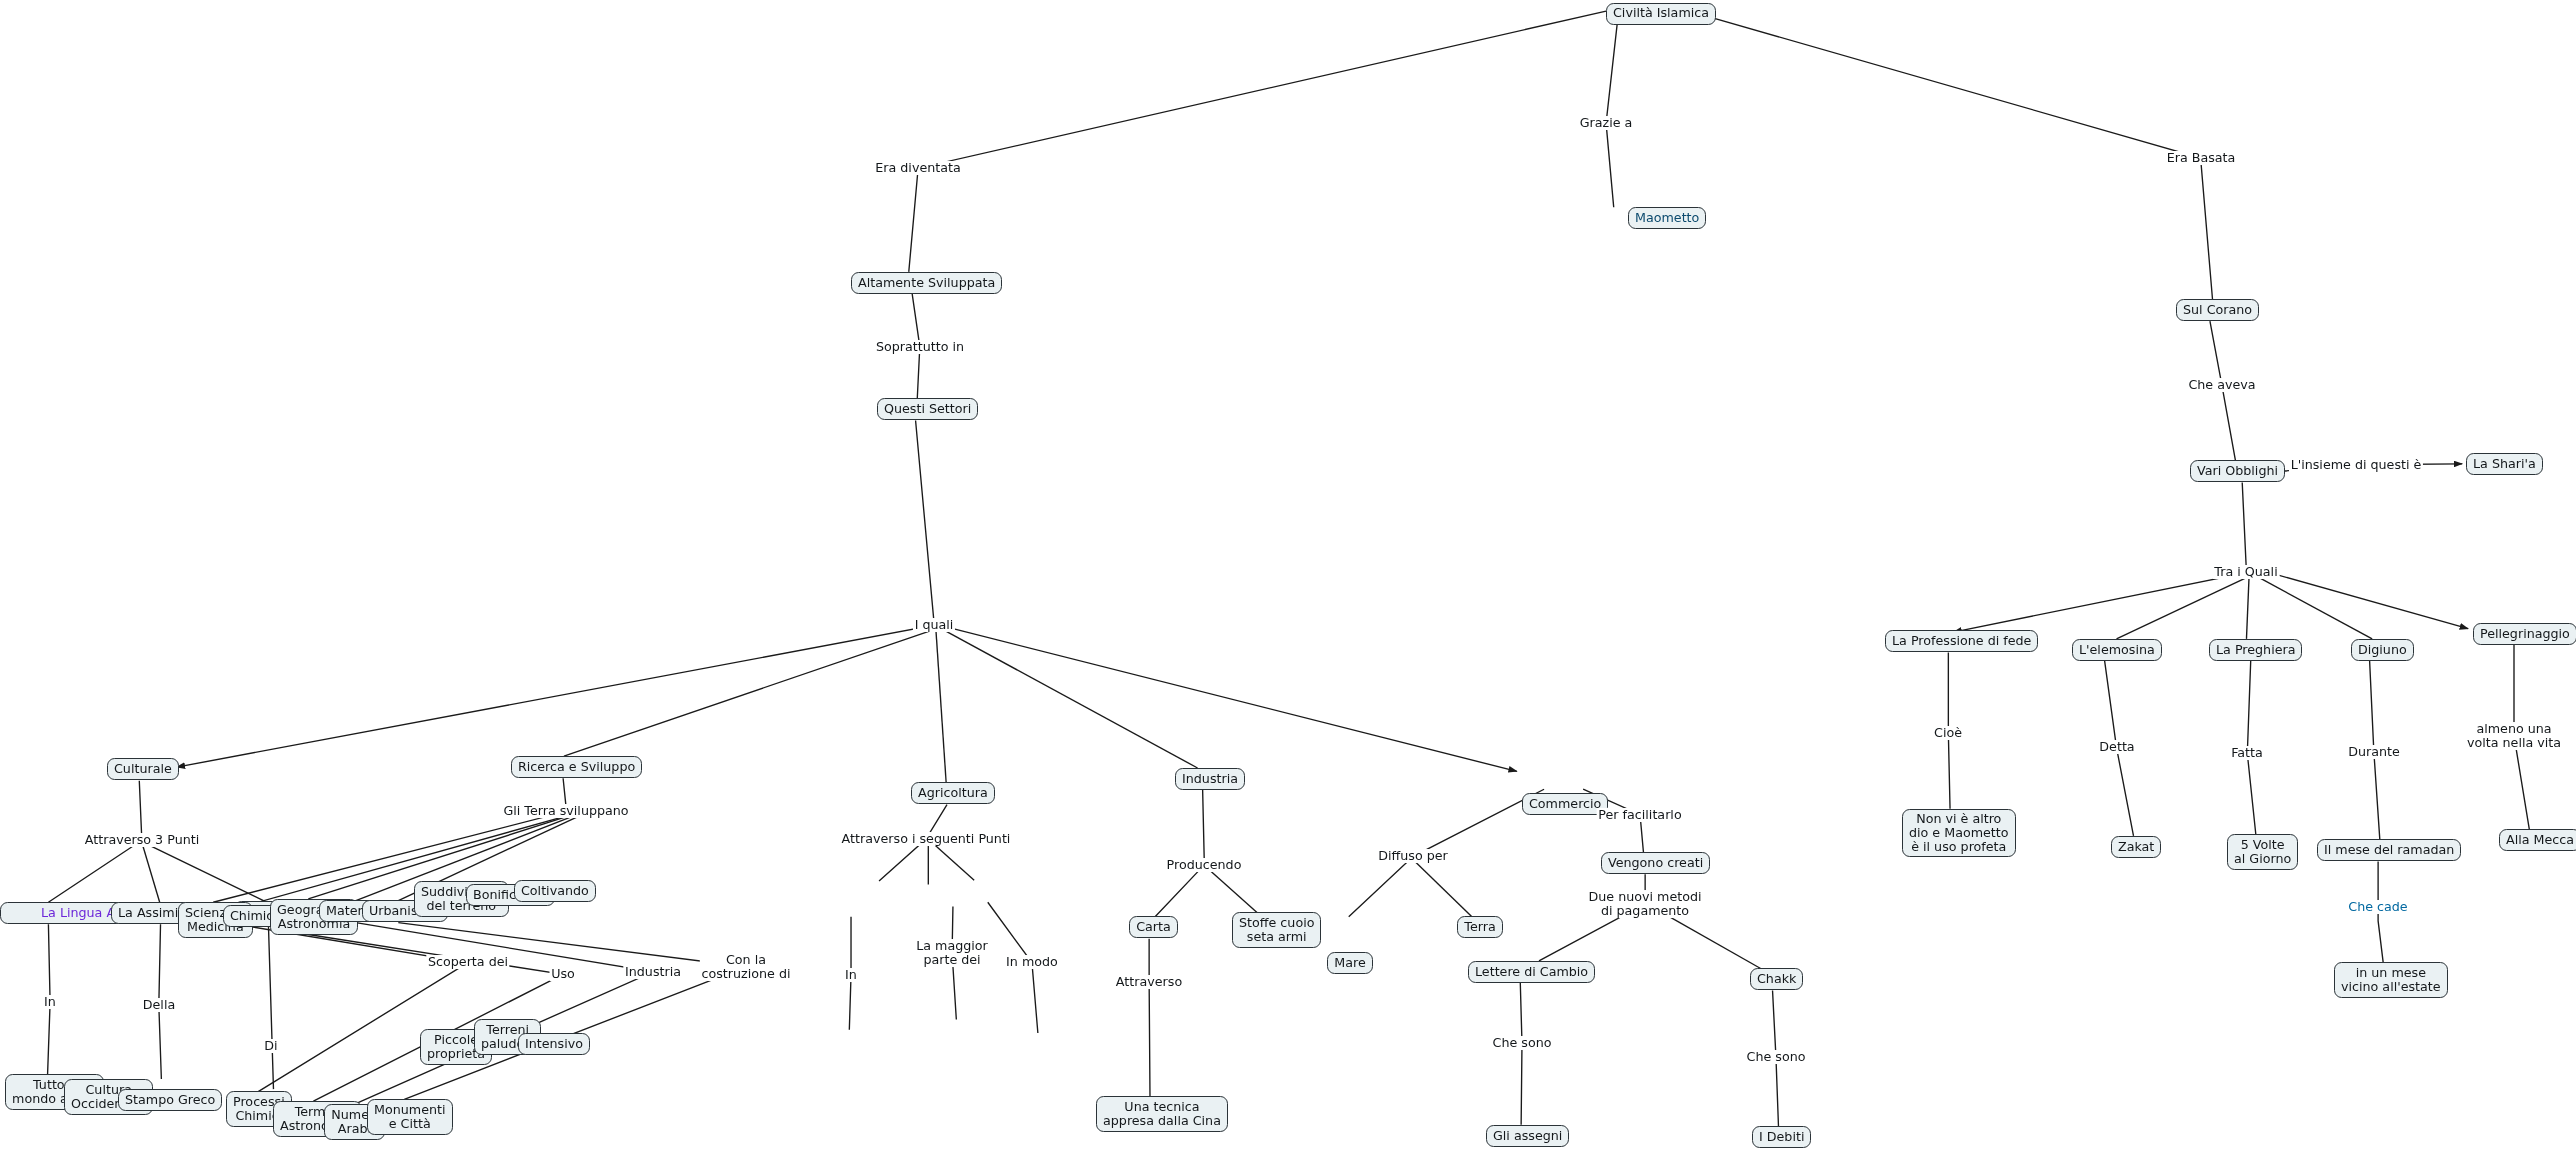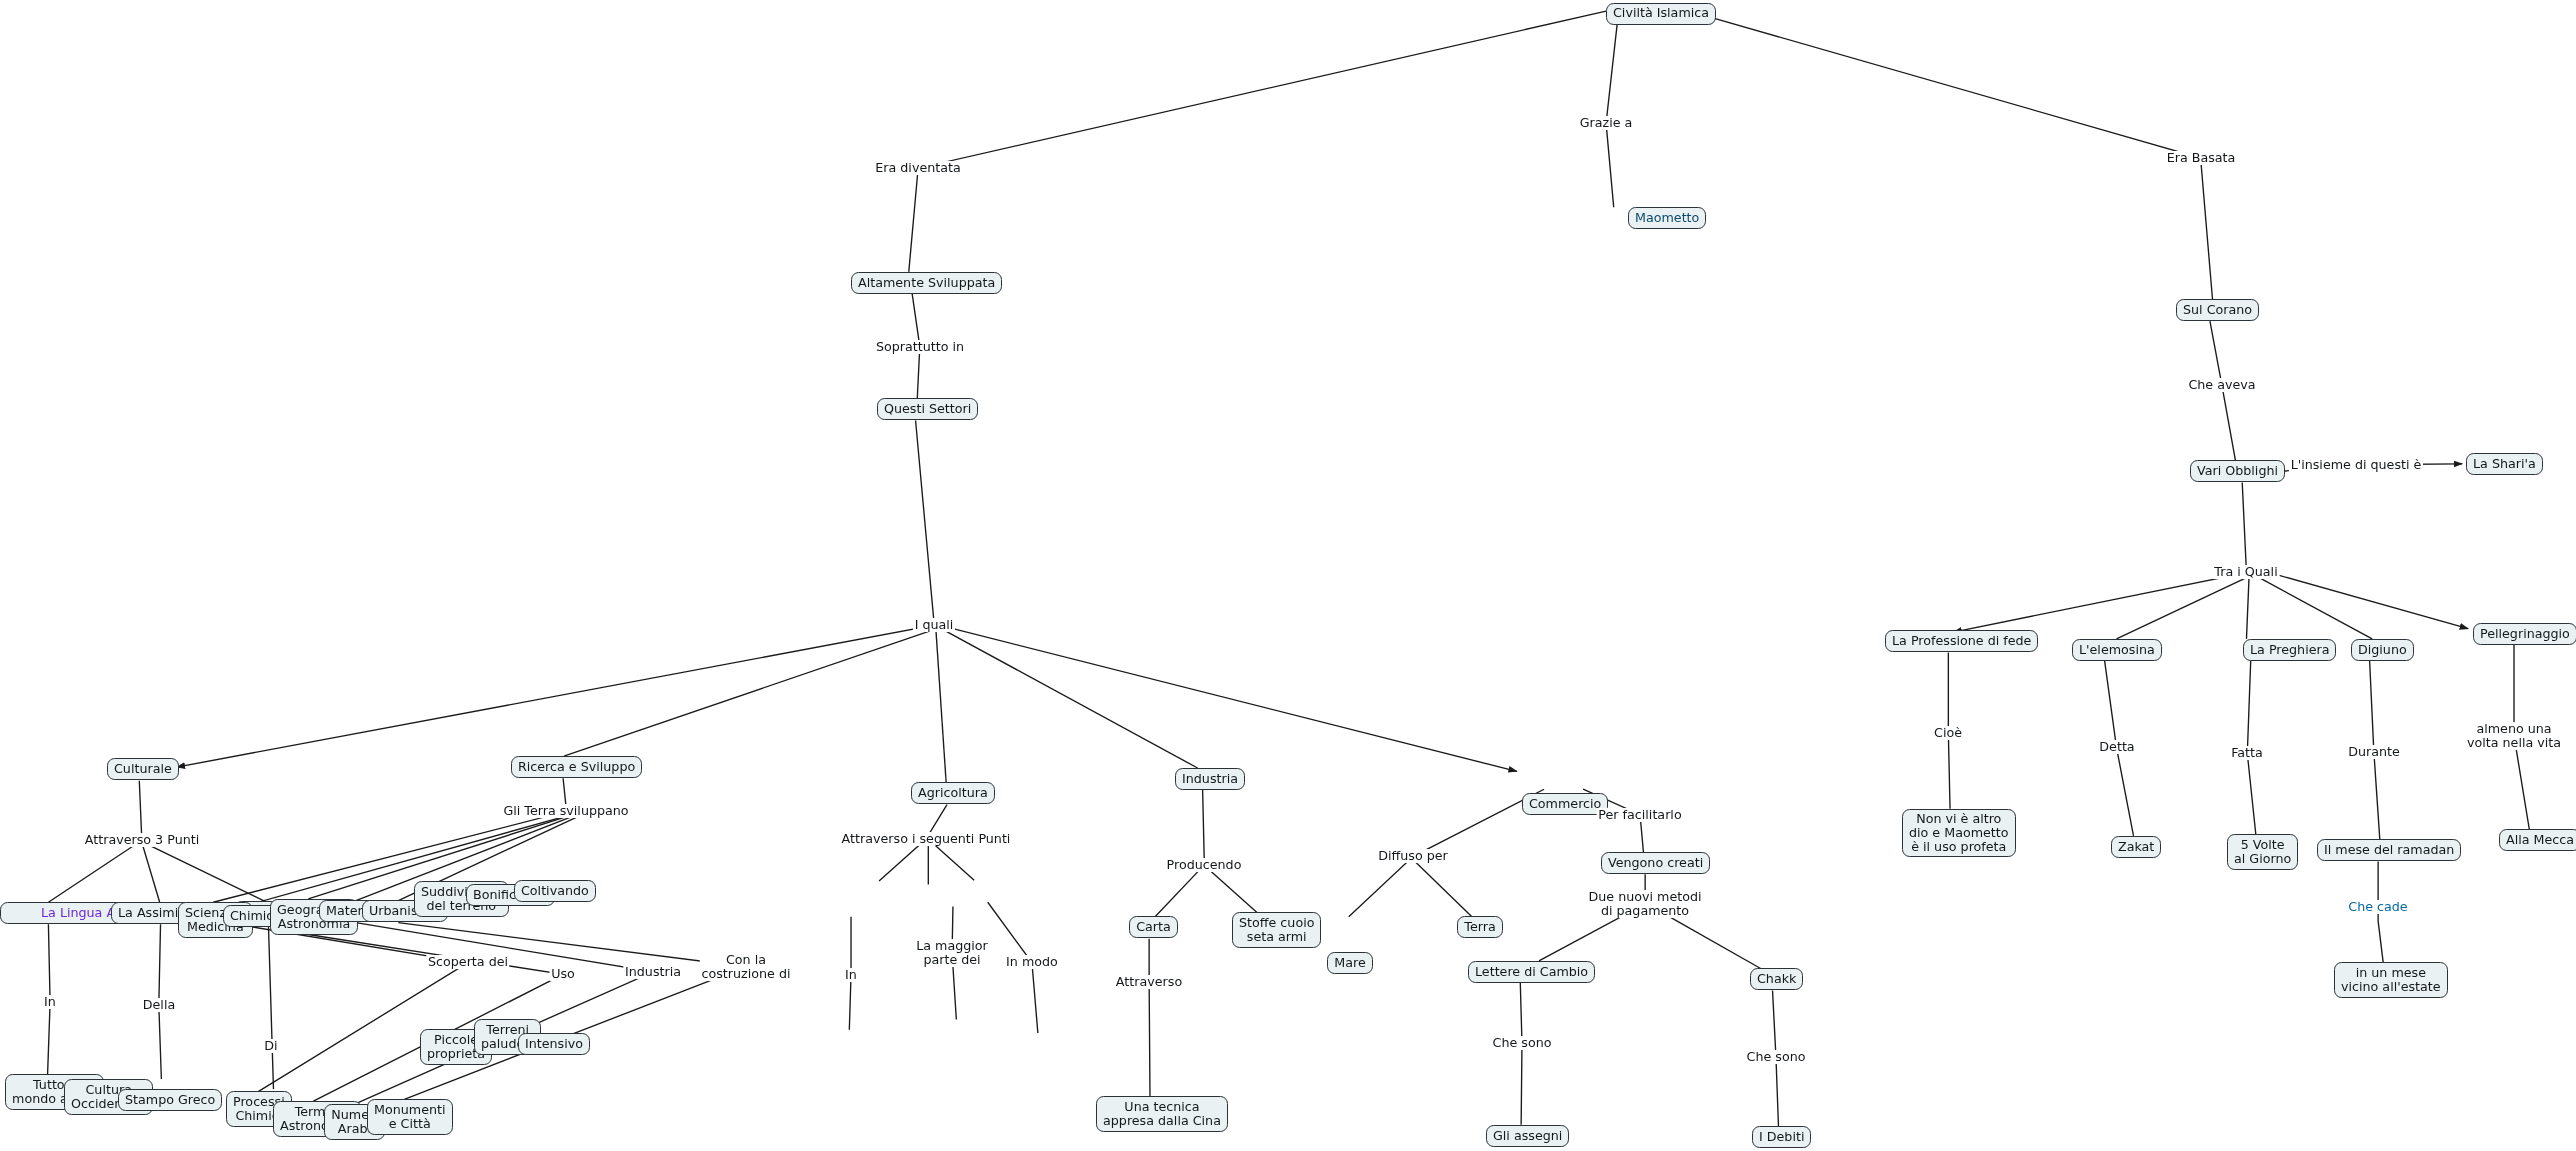--- a/index.html
+++ b/index.html
@@ -86,21 +86,21 @@
   <div id="node-layer">
       <div class="node" style="left: 1606px; top: 2.5px; min-width: 92px; min-height: 22px; background: rgb(234, 241, 243); border-color: rgb(43, 51, 56); color: rgb(20, 24, 27);">Civiltà Islamica</div>
       <div class="node" style="left: 1628px; top: 207px; min-width: 65px; min-height: 22px; background: rgb(234, 241, 243); border-color: rgb(43, 51, 56); color: #0c4a6e; text-align: right;">Maometto</div>
       <div class="node" style="left: 851px; top: 272px; min-width: 115px; min-height: 22px; background: rgb(234, 241, 243); border-color: rgb(43, 51, 56); color: rgb(20, 24, 27);">Altamente Sviluppata</div>
       <div class="node" style="left: 877px; top: 398px; min-width: 80px; min-height: 22px; background: rgb(234, 241, 243); border-color: rgb(43, 51, 56); color: rgb(20, 24, 27);">Questi Settori</div>
       <div class="node" style="left: 2176px; top: 299px; min-width: 70px; min-height: 22px; background: rgb(234, 241, 243); border-color: rgb(43, 51, 56); color: rgb(20, 24, 27);">Sul Corano</div>
       <div class="node" style="left: 2190px; top: 460px; min-width: 80px; min-height: 22px; background: rgb(234, 241, 243); border-color: rgb(43, 51, 56); color: rgb(20, 24, 27);">Vari Obblighi</div>
       <div class="node" style="left: 2466px; top: 453px; min-width: 66px; min-height: 22px; background: rgb(234, 241, 243); border-color: rgb(43, 51, 56); color: rgb(20, 24, 27);">La Shari'a</div>
       <div class="node" style="left: 1885px; top: 630px; min-width: 129px; min-height: 22px; background: rgb(234, 241, 243); border-color: rgb(43, 51, 56); color: rgb(20, 24, 27);">La Professione di fede</div>
       <div class="node" style="left: 2072px; top: 639px; min-width: 75px; min-height: 22px; background: rgb(234, 241, 243); border-color: rgb(43, 51, 56); color: rgb(20, 24, 27);">L'elemosina</div>
-      <div class="node" style="left: 2209px; top: 639px; min-width: 78px; min-height: 22px; background: rgb(234, 241, 243); border-color: rgb(43, 51, 56); color: rgb(20, 24, 27); margin-left: 34px;">La Preghiera</div>
+      <div class="node" style="left: 2209px; top: 639px; min-width: 78px; min-height: 22px; background: rgb(234, 241, 243); border-color: rgb(43, 51, 56); color: rgb(20, 24, 27);">La Preghiera</div>
       <div class="node" style="left: 2351px; top: 639px; min-width: 56px; min-height: 22px; background: rgb(234, 241, 243); border-color: rgb(43, 51, 56); color: rgb(20, 24, 27);">Digiuno</div>
       <div class="node" style="left: 2473px; top: 623px; min-width: 85px; min-height: 22px; background: rgb(234, 241, 243); border-color: rgb(43, 51, 56); color: rgb(20, 24, 27);">Pellegrinaggio</div>
       <div class="node" style="left: 1902px; top: 809px; min-width: 95px; min-height: 48px; background: rgb(234, 241, 243); border-color: rgb(43, 51, 56); color: rgb(20, 24, 27);">Non vi è altro
 dio e Maometto
 è il uso profeta</div>
       <div class="node" style="left: 2111px; top: 836px; min-width: 48px; min-height: 22px; background: rgb(234, 241, 243); border-color: rgb(43, 51, 56); color: rgb(20, 24, 27);">Zakat</div>
       <div class="node" style="left: 2227px; top: 834px; min-width: 65px; min-height: 36px; background: rgb(234, 241, 243); border-color: rgb(43, 51, 56); color: rgb(20, 24, 27);">5 Volte
 al Giorno</div>
       <div class="node" style="left: 2317px; top: 839px; min-width: 117px; min-height: 22px; background: rgb(234, 241, 243); border-color: rgb(43, 51, 56); color: rgb(20, 24, 27);">Il mese del ramadan</div>
       <div class="node" style="left: 2499px; top: 829px; min-width: 70px; min-height: 22px; background: rgb(234, 241, 243); border-color: rgb(43, 51, 56); color: rgb(20, 24, 27);">Alla Mecca</div>

